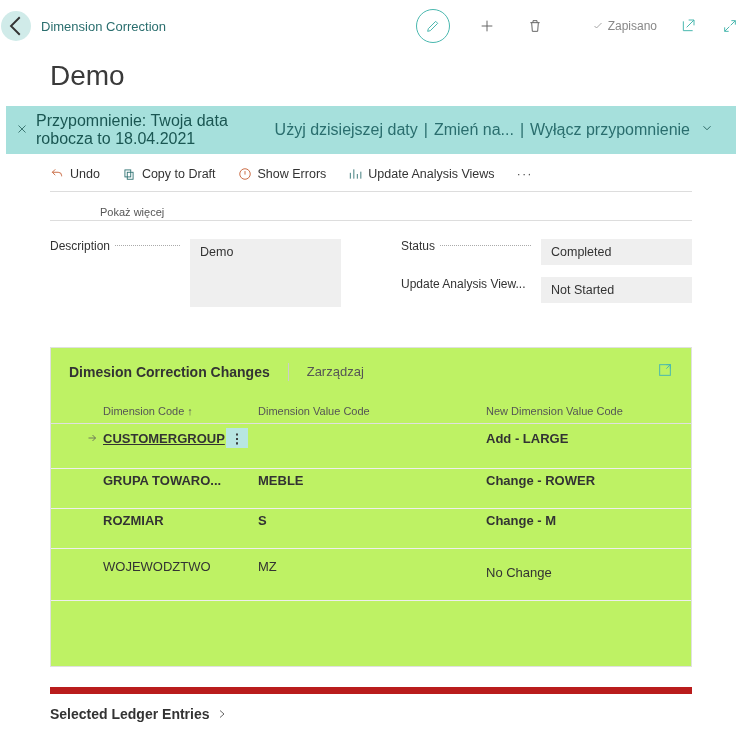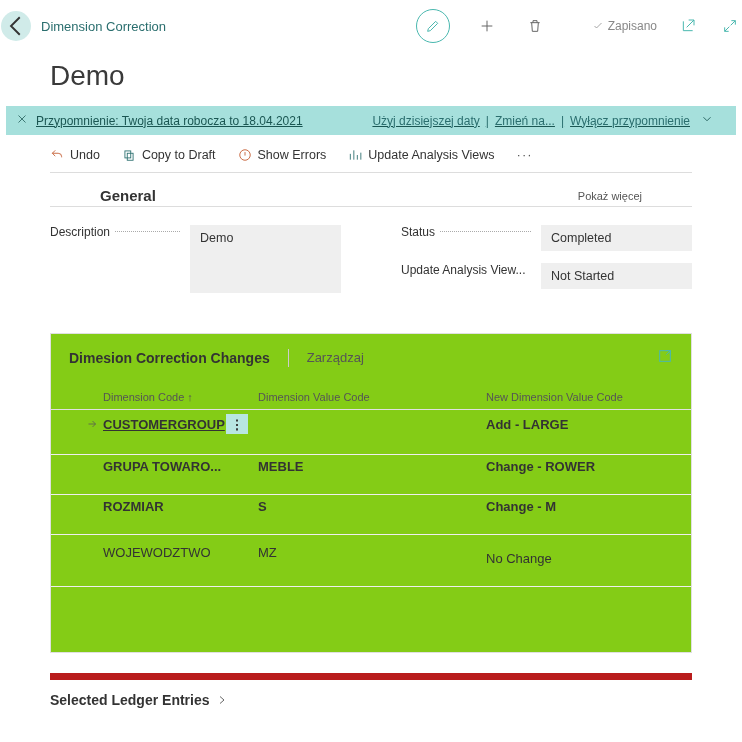--- a/index.html
+++ b/index.html
@@ -11,21 +11,21 @@
     .header-icons { display: flex; align-items: center; gap: 26px; margin-left: auto; }
     .icon-btn { width: 22px; height: 22px; display: flex; align-items: center; justify-content: center; cursor: pointer; color: #666; }
     .icon-btn svg { width: 16px; height: 16px; }
     .edit-circle { width: 34px; height: 34px; border: 1.5px solid #4ab8af; border-radius: 50%; display: flex; align-items: center; justify-content: center; }
     .edit-circle svg { width: 16px; height: 16px; stroke: #4ab8af; }
     .right-icons { display: flex; align-items: center; gap: 20px; margin-left: 46px; }
     .saved-txt { color: #888; font-size: 12px; display: flex; align-items: center; gap: 4px; }
     
     .page-title { font-size: 28px; font-weight: 300; color: #3a3a3a; padding: 8px 50px 14px; }
     
-    .reminder-bar { margin: 0 6px; background: #a6e0dc; display: flex; align-items: center; padding: 6px 10px; font-size: 12px; color: #1a5652; text-decoration: underline; }
+    .reminder-bar { margin: 0 6px; background: #a6e0dc; display: flex; align-items: center; padding: 6px 10px; font-size: 16px; color: #1a5652; }
     .reminder-bar .x-ic { margin-right: 8px; cursor: pointer; }
     .reminder-msg { flex: 1; }
     .reminder-links { display: flex; gap: 6px; color: #2a6e6e; margin-right: 10px; }
     .reminder-links span { cursor: pointer; }
     .reminder-chevron { cursor: pointer; margin-right: 12px; }
     
     .action-bar { border-bottom: 1px solid #ddd; margin: 12px 50px 0; padding: 0 0 10px; display: flex; align-items: center; gap: 22px; flex-wrap: wrap; }
     .action-item { display: flex; align-items: center; gap: 6px; font-size: 12.5px; color: #333; cursor: pointer; white-space: nowrap; }
     .action-item svg { width: 14px; height: 14px; }
     .more-dots { color: #555; letter-spacing: 1px; cursor: pointer; }
@@ -35,21 +35,21 @@
     .show-more { font-size: 11px; color: #555; cursor: pointer; }
     
     .fields-grid { display: flex; padding: 18px 50px 30px; gap: 60px; }
     .field-col { flex: 1; display: flex; flex-direction: column; gap: 12px; }
     .field-row { display: flex; align-items: flex-start; gap: 10px; }
     .field-label { width: 130px; font-size: 12px; color: #333; display: flex; align-items: center; overflow: hidden; white-space: nowrap; }
     .field-label::after { content: ''; flex: 1; border-bottom: 1px dotted #aaa; margin-left: 5px; height: 1px; margin-top: -2px; }
     .field-value { flex: 1; background: #efefef; padding: 6px 10px; font-size: 12.5px; color: #333; min-height: 26px; }
     .field-value.tall { height: 68px; }
     
-    .subtable-wrap { margin: 10px 50px 0; border: 1px solid #e0e0e0; background: #84cc16; min-height: 320px; }
+    .subtable-wrap { margin: 10px 50px 0; border: 1px solid #e0e0e0; background: #bef264; min-height: 320px; }
     .subtable-hdr { display: flex; align-items: center; padding: 14px 18px; }
     .subtable-title { font-size: 14px; font-weight: 600; }
     .subtable-sep { width: 1px; height: 18px; background: #ccc; margin: 0 18px; }
     .subtable-action { font-size: 13px; color: #555; cursor: pointer; }
     .subtable-expand { margin-left: auto; cursor: pointer; color: #4ab8af; }
     
     .grid-hdr { display: flex; padding: 10px 18px 6px 52px; font-size: 11px; color: #555; border-bottom: 1px solid #e0e0e0; }
     .g-col1 { width: 155px; }
     .g-col2 { width: 228px; }
     .g-col3 { flex: 1; }
@@ -165,21 +165,20 @@
   <div class="action-item">
     <svg viewBox="0 0 24 24" style="stroke:#2a6e6e;">
         <path d="M4 20V10M10 20V4M16 20v-8M22 20V8"></path>
       </svg>
     <span>Update Analysis Views</span>
   </div>
   <span class="more-dots">···</span>
 </div>
 
 <div class="section-hdr" style="margin: 0 50px;">
-  <span class="section-title">General</span>
   <span class="show-more">Pokaż więcej</span>
 </div>
 
 <div class="fields-grid">
   <div class="field-col">
     <div class="field-row">
       <div class="field-label">Description</div>
       <div class="field-value tall">Demo</div>
     </div>
   </div>

